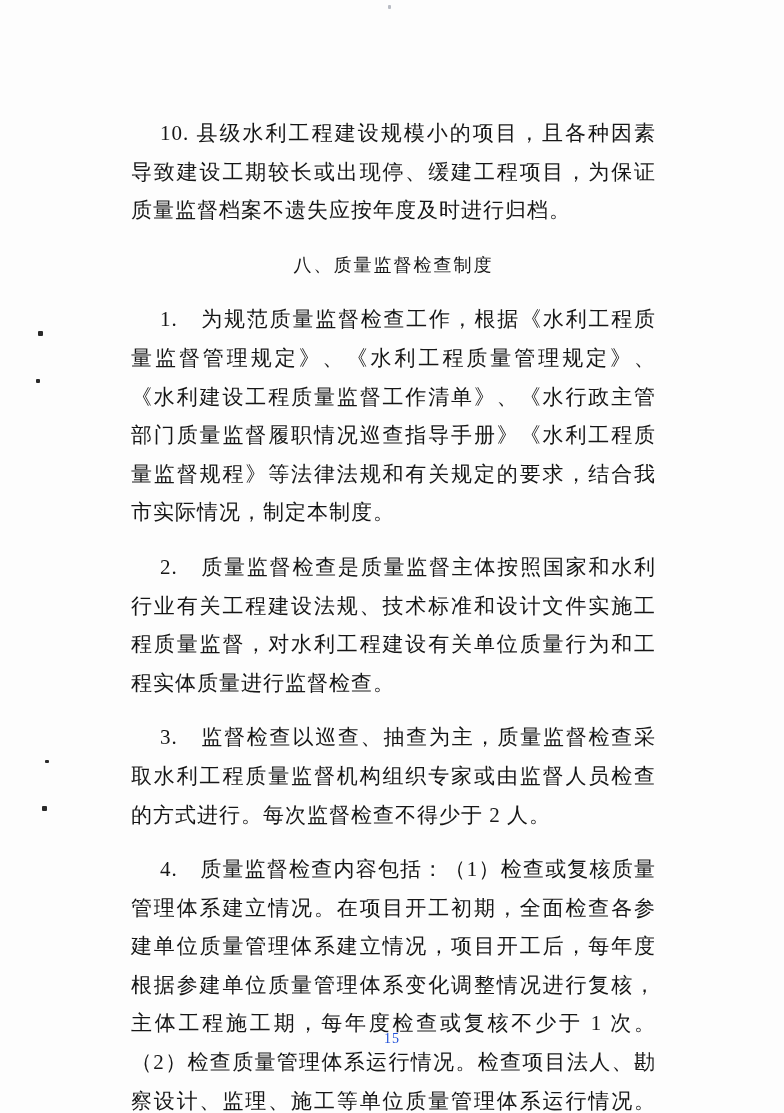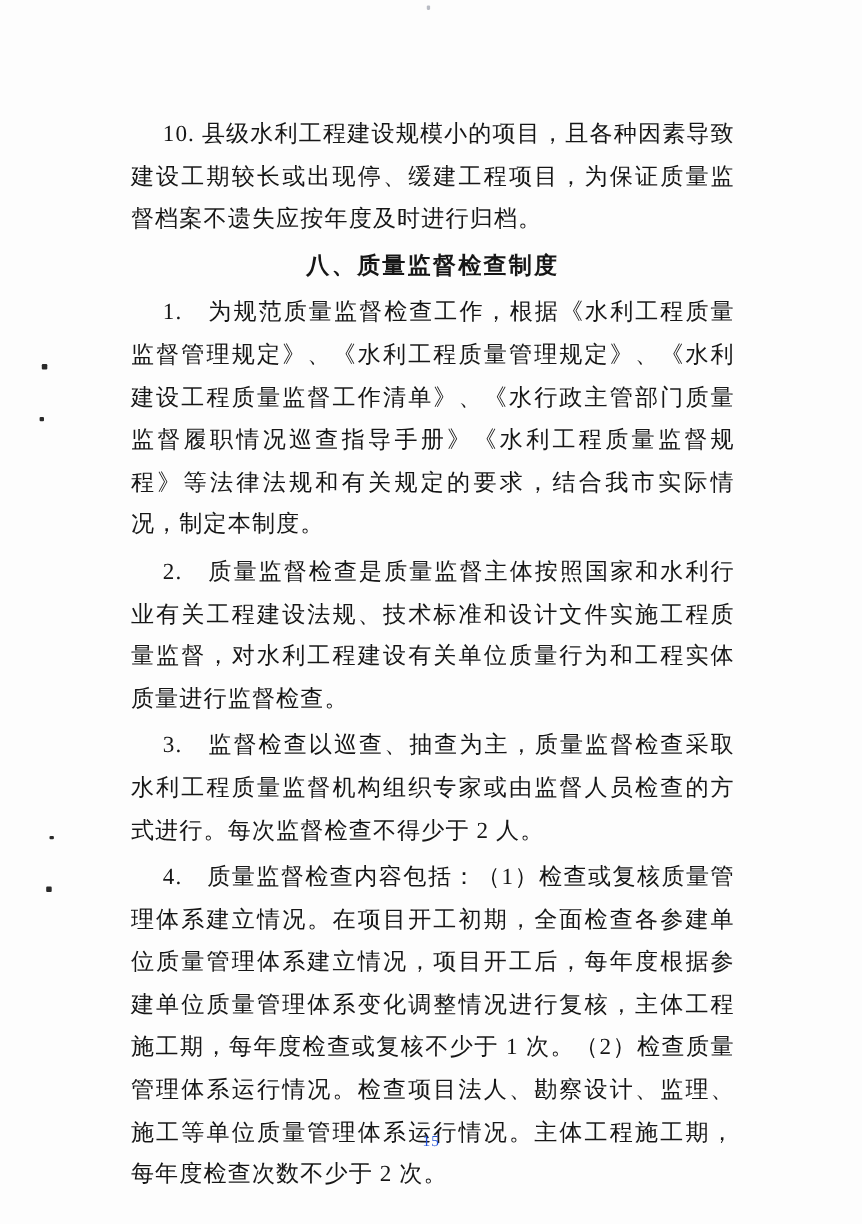--- a/index.html
+++ b/index.html
@@ -21,27 +21,27 @@
     left: 115px;
     top: 98px;
     width: 557px;
     font-size: 21px;
     line-height: 38.6px;
     text-align: justify;
     text-justify: inter-character;
     letter-spacing: 1px;
   }
   .para {
-    margin: 4px;
+    margin: 16px;
     text-indent: 29px;
   }
   .heading {
     margin: 0;
-    font-size: 21px;
-    font-weight: bold;
+    font-size: 18px;
+    font-weight: normal;
     text-align: center;
     text-indent: 0;
     line-height: 38.6px;
     letter-spacing: 2px;
   }
   .page-number {
     position: absolute;
     top: 1031px;
     left: 0;
     width: 100%;

